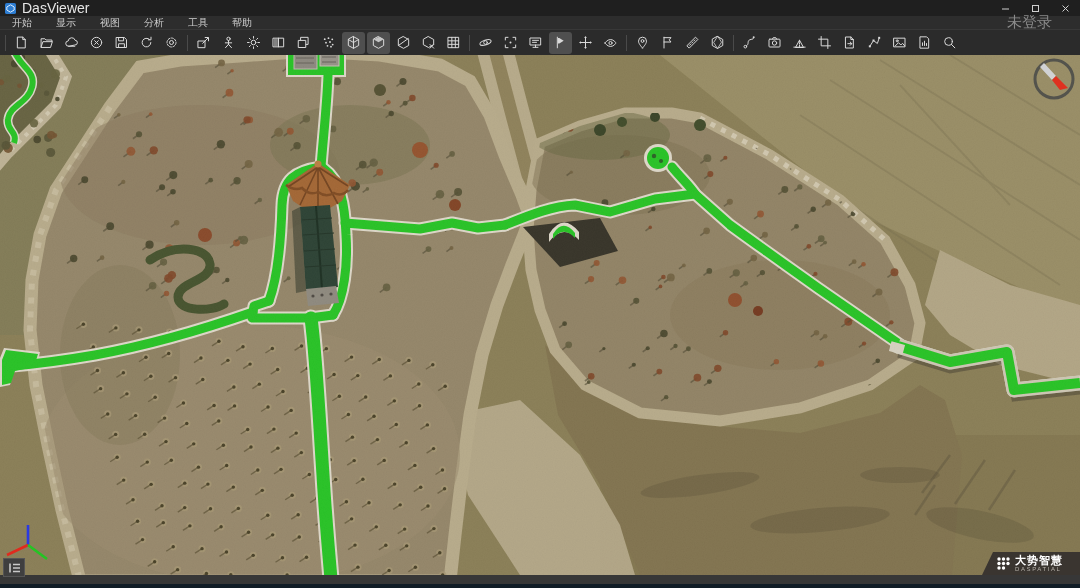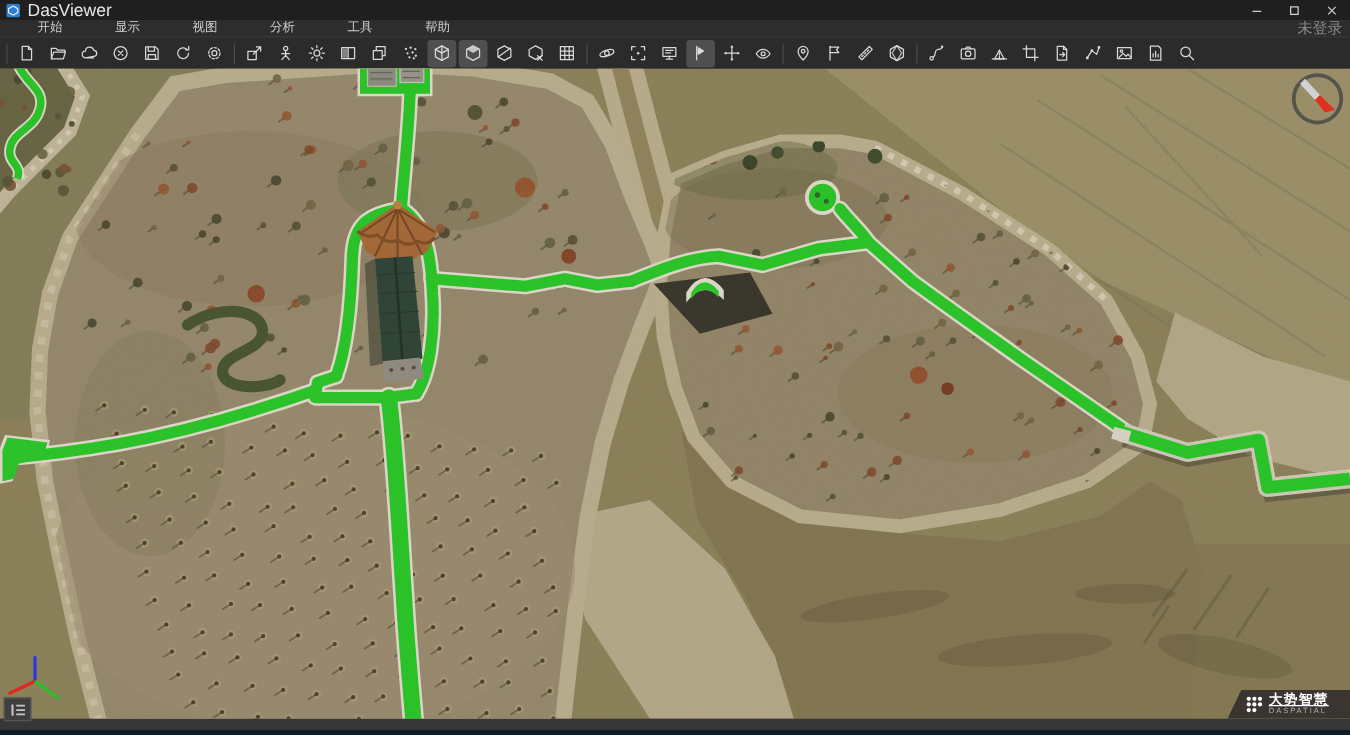--- a/index.html
+++ b/index.html
@@ -11,38 +11,38 @@
             display:flex;align-items:center;color:#e6e6e6;font-size:14px;}
   .app-icon{width:11px;height:11px;margin:0 6px 0 5px;flex:0 0 auto;}
   .title-text{flex:1 1 auto;}
   .win-controls{display:flex;height:16px;}
   .win-btn{width:30px;height:16px;display:flex;align-items:center;justify-content:center;}
   .win-btn svg{stroke:#cfcfcf;stroke-width:1;fill:none;}
   
   .menubar{position:absolute;top:16px;left:0;right:0;height:13px;background:#2d2d2d;
            display:flex;align-items:center;font-size:10px;color:#cfcfcf;}
   .menu-items{display:flex;height:100%;align-items:center;}
-  .menu-item{padding:0 12px;line-height:13px;margin-left:18px;}
-  .login-status{margin-left:auto;margin-right:6px;color:#8a8a8a;font-size:12px;}
+  .menu-item{padding:0 12px;line-height:13px;}
+  .login-status{margin-left:auto;margin-right:28px;color:#8a8a8a;font-size:15px;}
   
   .toolbar{position:absolute;top:29px;left:0;right:0;height:26px;background:#2b2b2b;
            border-top:1px solid #383838;display:flex;align-items:center;padding-left:2px;box-sizing:border-box;}
   .tb-btn{width:23px;height:22px;margin:0 1px;border-radius:3px;display:flex;align-items:center;justify-content:center;flex:0 0 auto;}
   .tb-btn.active{background:#4f4f4f;}
   .tb-btn svg{width:15px;height:15px;stroke:#d9d9d9;fill:none;stroke-width:1.2;stroke-linecap:round;stroke-linejoin:round;}
   .tb-sep{width:1px;height:16px;background:#4a4a4a;margin:0 3px;flex:0 0 auto;}
   
   .viewport{position:absolute;top:55px;left:0;width:1080px;height:520px;background:#95895f;}
   .viewport svg.scene{position:absolute;inset:0;}
   .compass{position:absolute;top:2px;right:4px;width:44px;height:44px;}
   .gizmo{position:absolute;left:2px;top:466px;width:50px;height:48px;}
   .brand{position:absolute;right:0;bottom:0;height:23px;width:98px;background:#3a3530;
          display:flex;align-items:center;gap:4px;padding-left:14px;box-sizing:border-box;
          clip-path:polygon(11px 0,100% 0,100% 100%,0 100%);}
-  .brand-cn{color:#fff;font-size:11px;font-weight:bold;line-height:11px;letter-spacing:1px;text-decoration:underline;}
+  .brand-cn{color:#fff;font-size:11px;font-weight:bold;line-height:11px;letter-spacing:1px;}
   .brand-en{color:#b5b0a8;font-size:6px;line-height:7px;letter-spacing:1.6px;}
   .tree-toggle{position:absolute;left:3px;top:558px;width:22px;height:19px;background:#3f3f3f;
                border:1px solid #555;box-sizing:border-box;display:flex;align-items:center;justify-content:center;z-index:5;}
   
   .statusbar{position:absolute;left:0;right:0;top:575px;height:9px;background:#373737;}
   .bottomstrip{position:absolute;left:0;right:0;top:584px;height:4px;background:#101c26;}
 </style>
 </head>
 <body>
 

